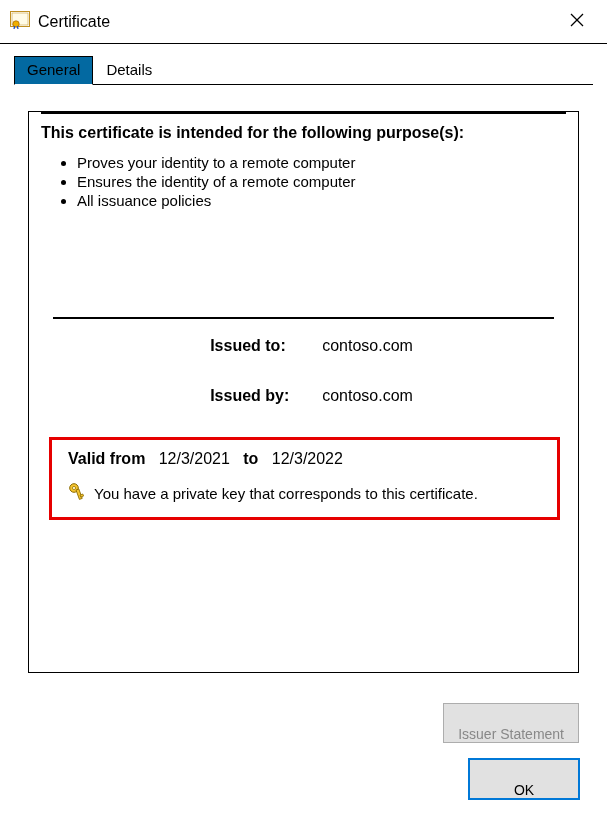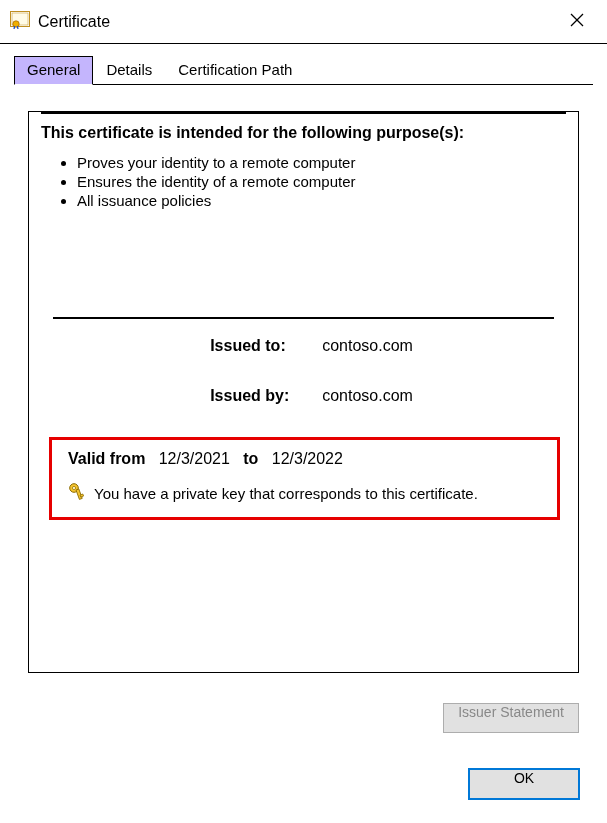--- a/index.html
+++ b/index.html
@@ -39,21 +39,21 @@
       font-size: 15px;
       border: 1px solid transparent;
       border-bottom: none;
       position: relative;
       cursor: default;
     }
     .tab.active {
       border: 1px solid #000;
       border-bottom: 1px solid #fff;
       margin-bottom: -1px;
-      background: #c4b5fd;
+      background: #0369a1;
     }
     .content-frame {
       margin: 26px 28px 0 28px;
       border: 1px solid #000;
       height: 562px;
       position: relative;
       padding: 0;
     }
     .cert-header {
       display: flex;
@@ -78,26 +78,26 @@
     .valid-row { font-size: 16px; margin-bottom: 14px; }
     .valid-row .b { font-weight: bold; }
     .key-row { display: flex; align-items: center; gap: 8px; font-size: 15px; text-align: right; }
     .bottom-area {
       margin: 30px 28px 0 28px;
       display: flex;
       justify-content: flex-end;
     }
     .btn {
       min-width: 130px;
-      height: 30px;
+      height: 40px;
       border: 1px solid #adadad;
       background: #e1e1e1;
       font-size: 14px;
       display: inline-flex;
-      align-items: flex-start;
+      align-items: flex-end;
       justify-content: center;
       padding: 0 14px;
       cursor: default;
     }
     .btn.disabled { color: #888; }
     .ok-row {
       position: absolute;
       bottom: 24px;
       right: 28px;
     }
@@ -138,23 +138,20 @@
     </div>
   </div>
 
   <div class="tabs">
     <div class="tab active">
       <span>General</span>
     </div>
     <div class="tab">
       <span>Details</span>
     </div>
-    <div class="tab">
-      <span>Certification Path</span>
-    </div>
   </div>
 
   <div class="content-frame">
 
 
     <hr class="hr">
 
     <div class="purpose-heading">This certificate is intended for the following purpose(s):</div>
     <ul class="purpose-list">
       <li>Proves your identity to a remote computer</li>

